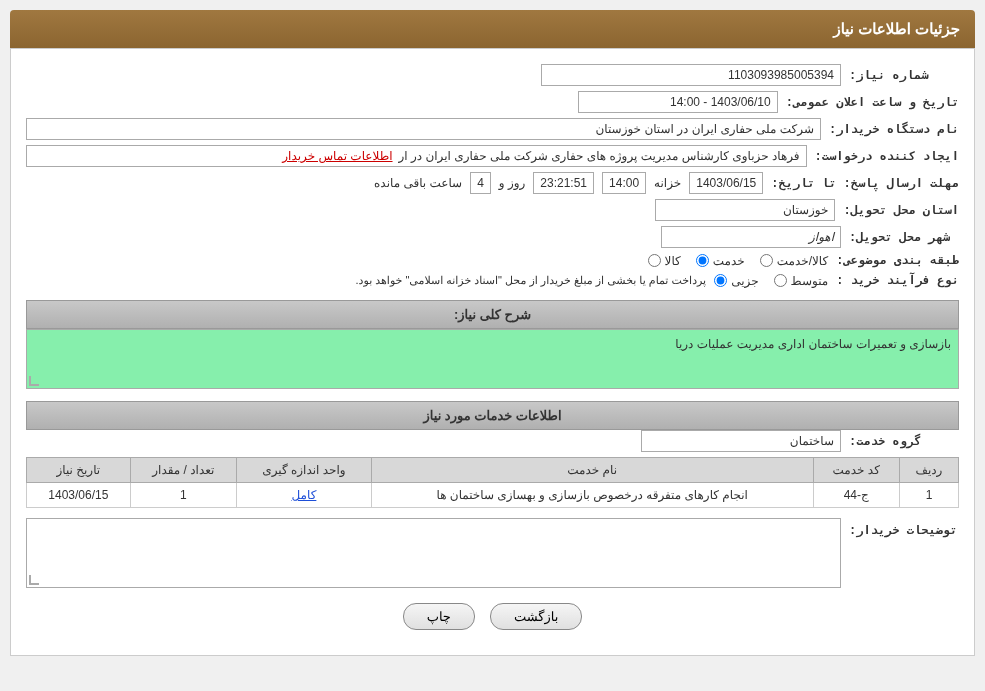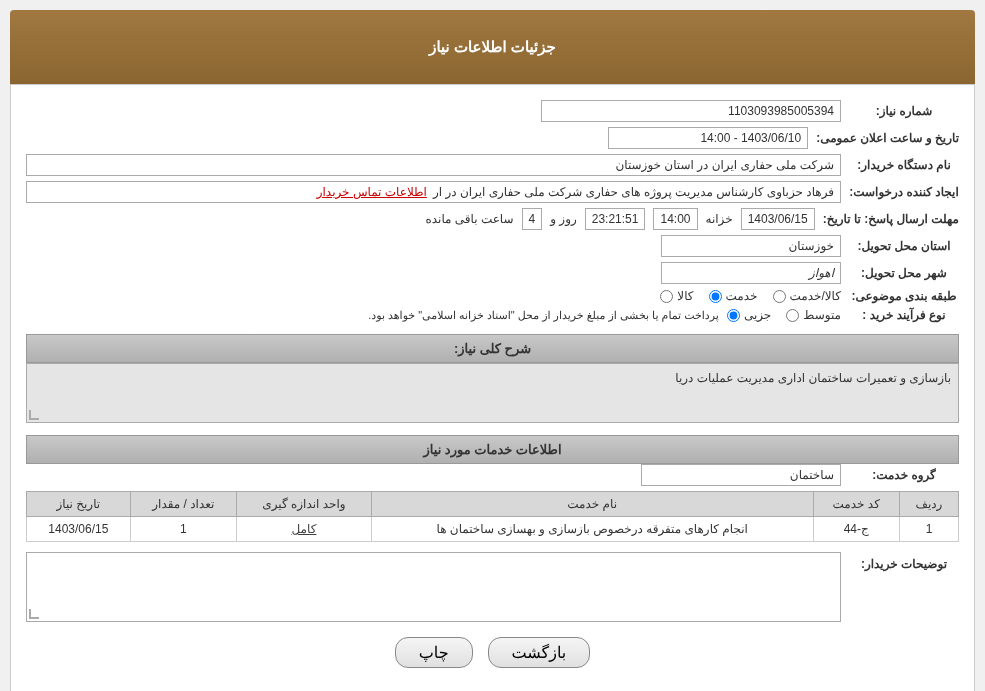--- a/index.html
+++ b/index.html
@@ -13,22 +13,21 @@
     .page-wrapper {
       max-width: 985px;
       margin: 0 auto;
       background: #f0f0f0;
       min-height: 691px;
       padding: 10px;
     }
     .header-bar {
       background: linear-gradient(to bottom, #a07840, #8b6530);
       color: white;
-      text-align: center;
-      padding: 28px 15px;
+      padding: 10px 15px;
       font-size: 15px;
       font-weight: bold;
       border-radius: 4px 4px 0 0;
       margin-bottom: 0;
     }
     .main-content {
       background: white;
       border: 1px solid #ccc;
       padding: 15px;
     }
@@ -53,21 +52,21 @@
       align-items: center;
       direction: rtl;
     }
     .radio-item {
       display: flex;
       align-items: center;
       gap: 4px;
     }
     .description-box {
       border: 1px solid #aaa;
-      background: #e5e5e5;
+      background: #86efac;
       width: 100%;
       min-height: 60px;
       padding: 7px;
       text-align: right;
       direction: rtl;
       position: relative;
     }
     .description-corner {
       position: absolute;
       bottom: 2px;
@@ -91,37 +90,37 @@
       text-align: center;
       font-weight: normal;
     }
     .data-table td {
       border: 1px solid #ccc;
       padding: 5px 8px;
       text-align: center;
       background: white;
     }
     .data-table td.link-td {
-      color: #404040;
+      color: #1d4ed8;
       text-decoration: underline;
       cursor: pointer;
     }
     .button-bar {
       display: flex;
       justify-content: center;
       gap: 15px;
       margin-top: 15px;
       padding-bottom: 10px;
     }
     .btn {
       padding: 5px 23px;
       border: 1px solid #888;
       border-radius: 13px;
       cursor: pointer;
-      font-size: 16px;
+      font-size: 13px;
       font-family: Tahoma, Arial, sans-serif;
     }
     .btn-print {
       background: linear-gradient(to bottom, #f5f5f5, #e0e0e0);
     }
     .btn-back {
       background: linear-gradient(to bottom, #f5f5f5, #e0e0e0);
     }
     .textarea-box {
       width: 100%;
@@ -133,21 +132,22 @@
     .full-row {
       display: flex;
       align-items: center;
       gap: 8px;
       margin-bottom: 5px;
       direction: rtl;
     }
     .flex-label {
       font-weight: bold;
       min-width: 110px;
-      text-align: center;
+      text-align: left;
+      font-family: Liberation Mono, monospace;
     }
     .flex-value {
       flex: 1;
     }
     .bordered-input {
       border: 1px solid #aaa;
       background: white;
       padding: 3px 6px;
       display: inline-block;
     }

